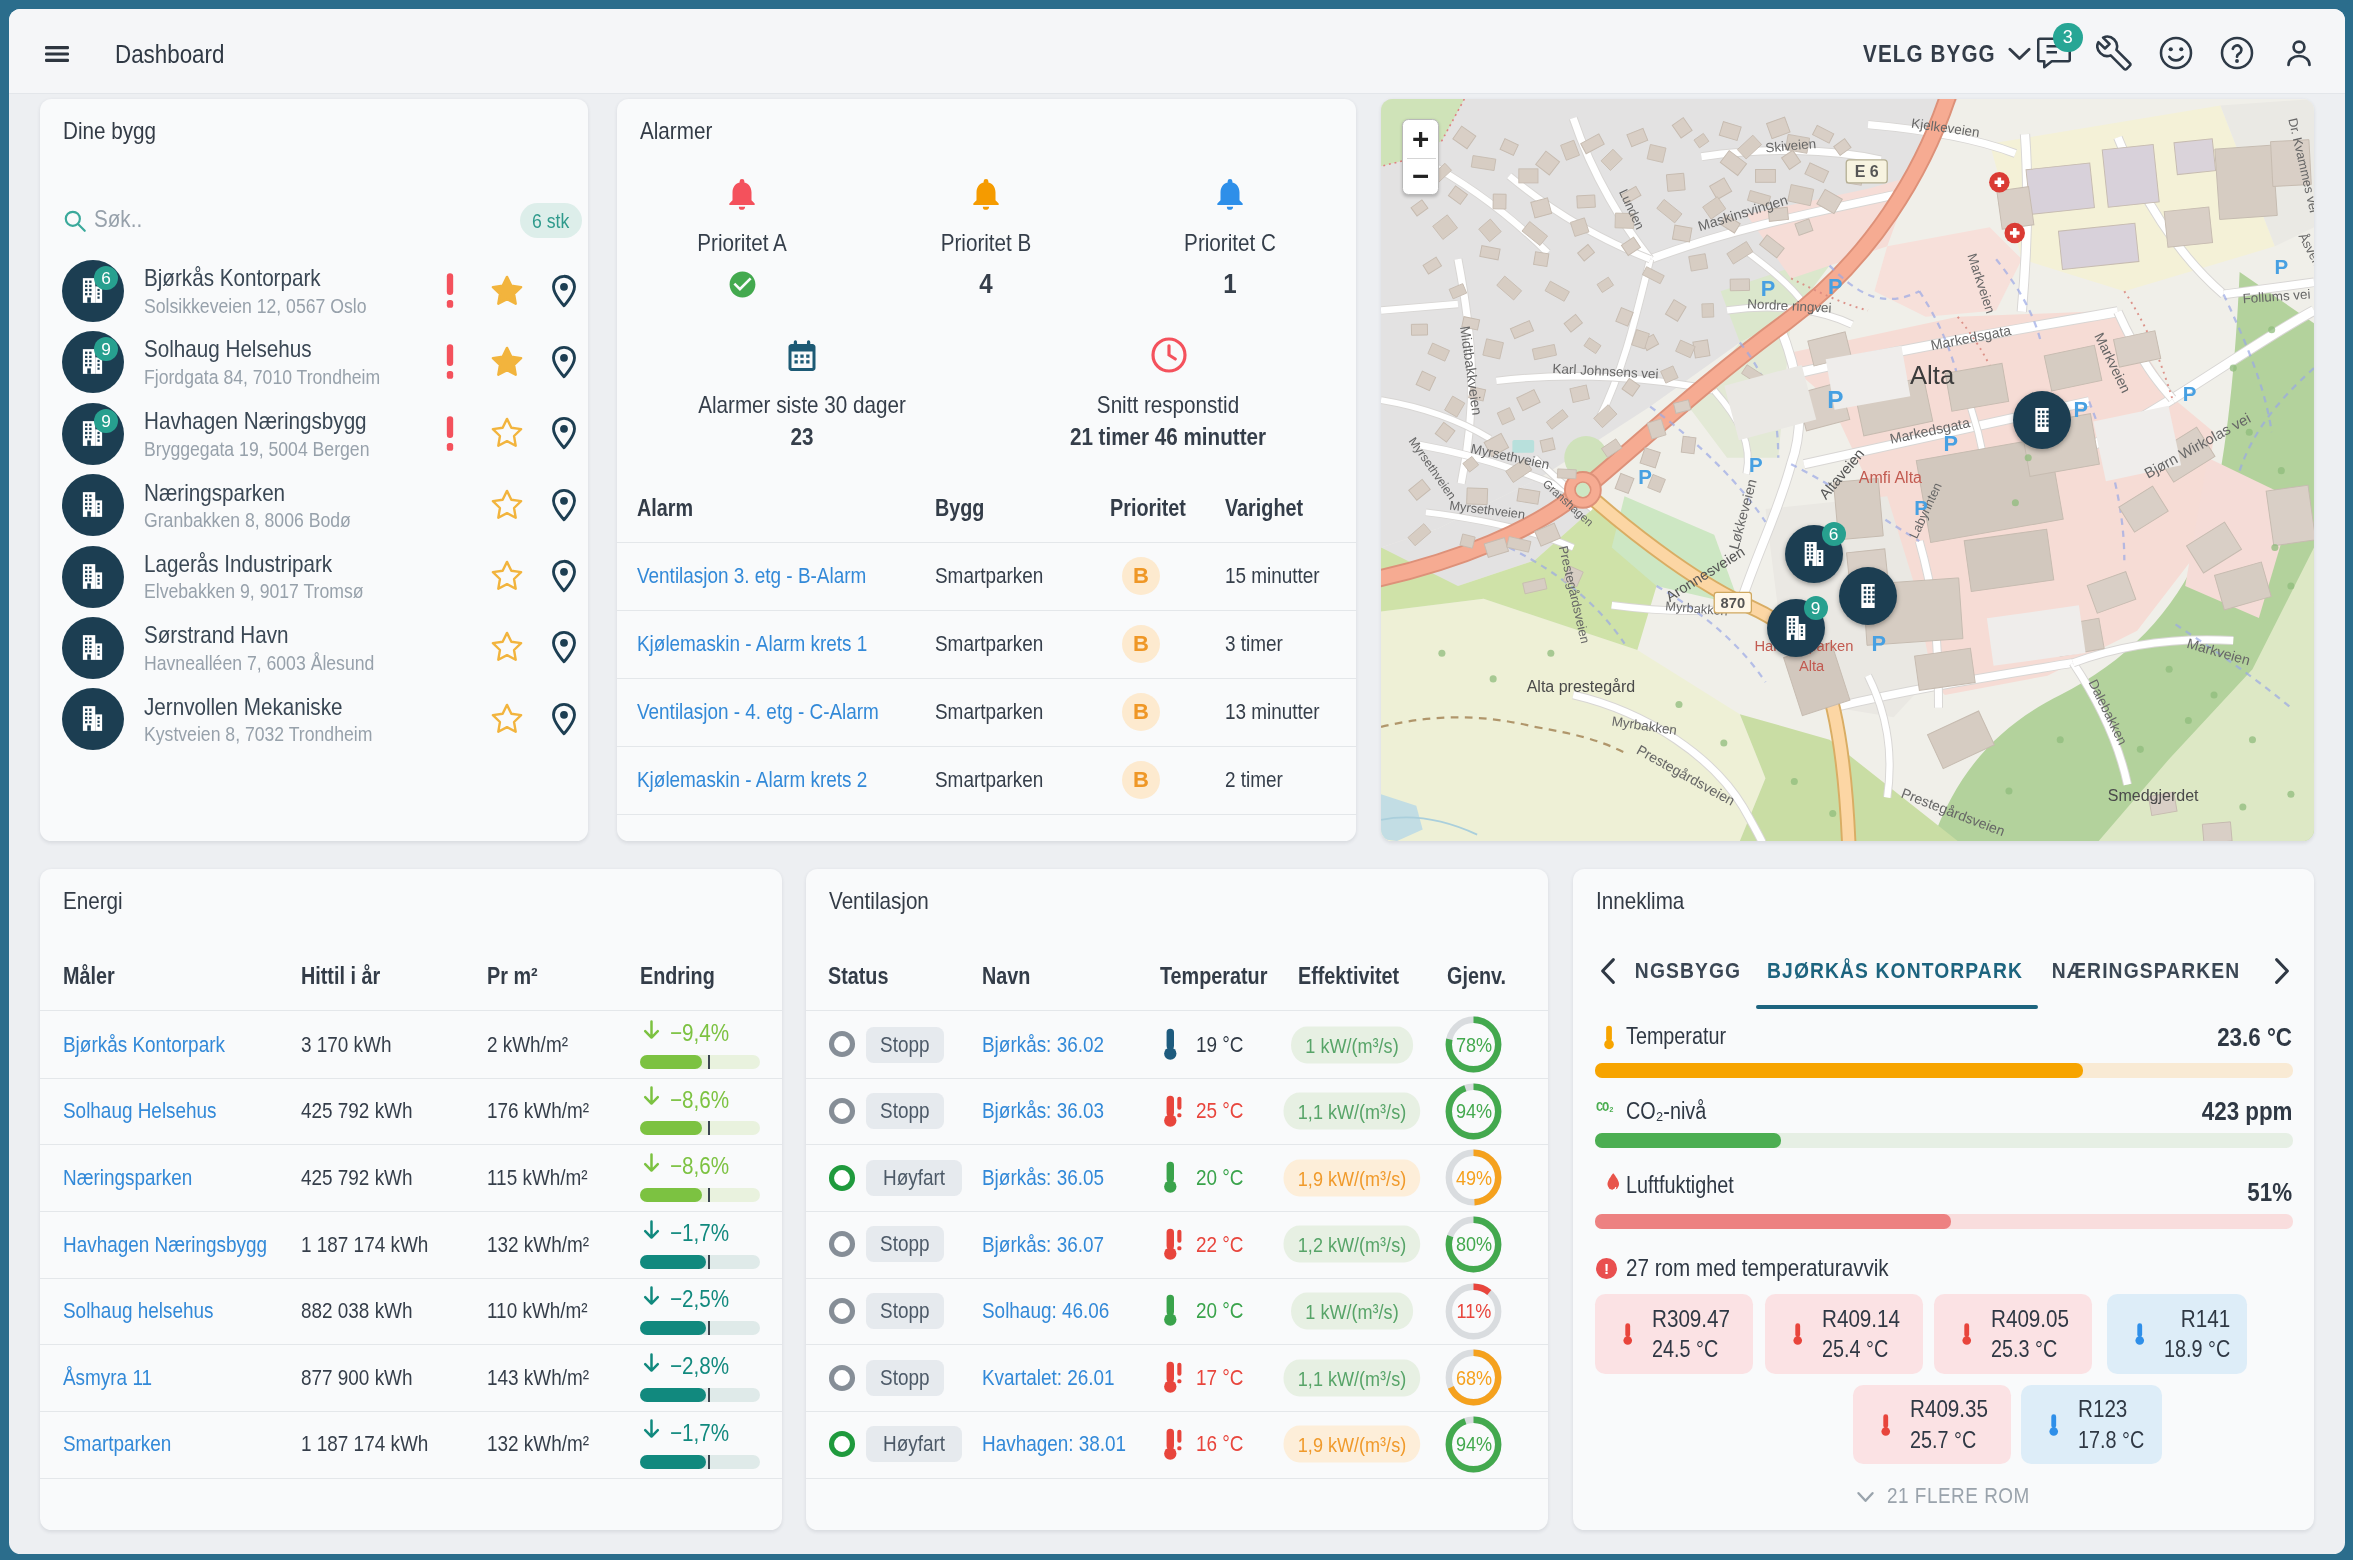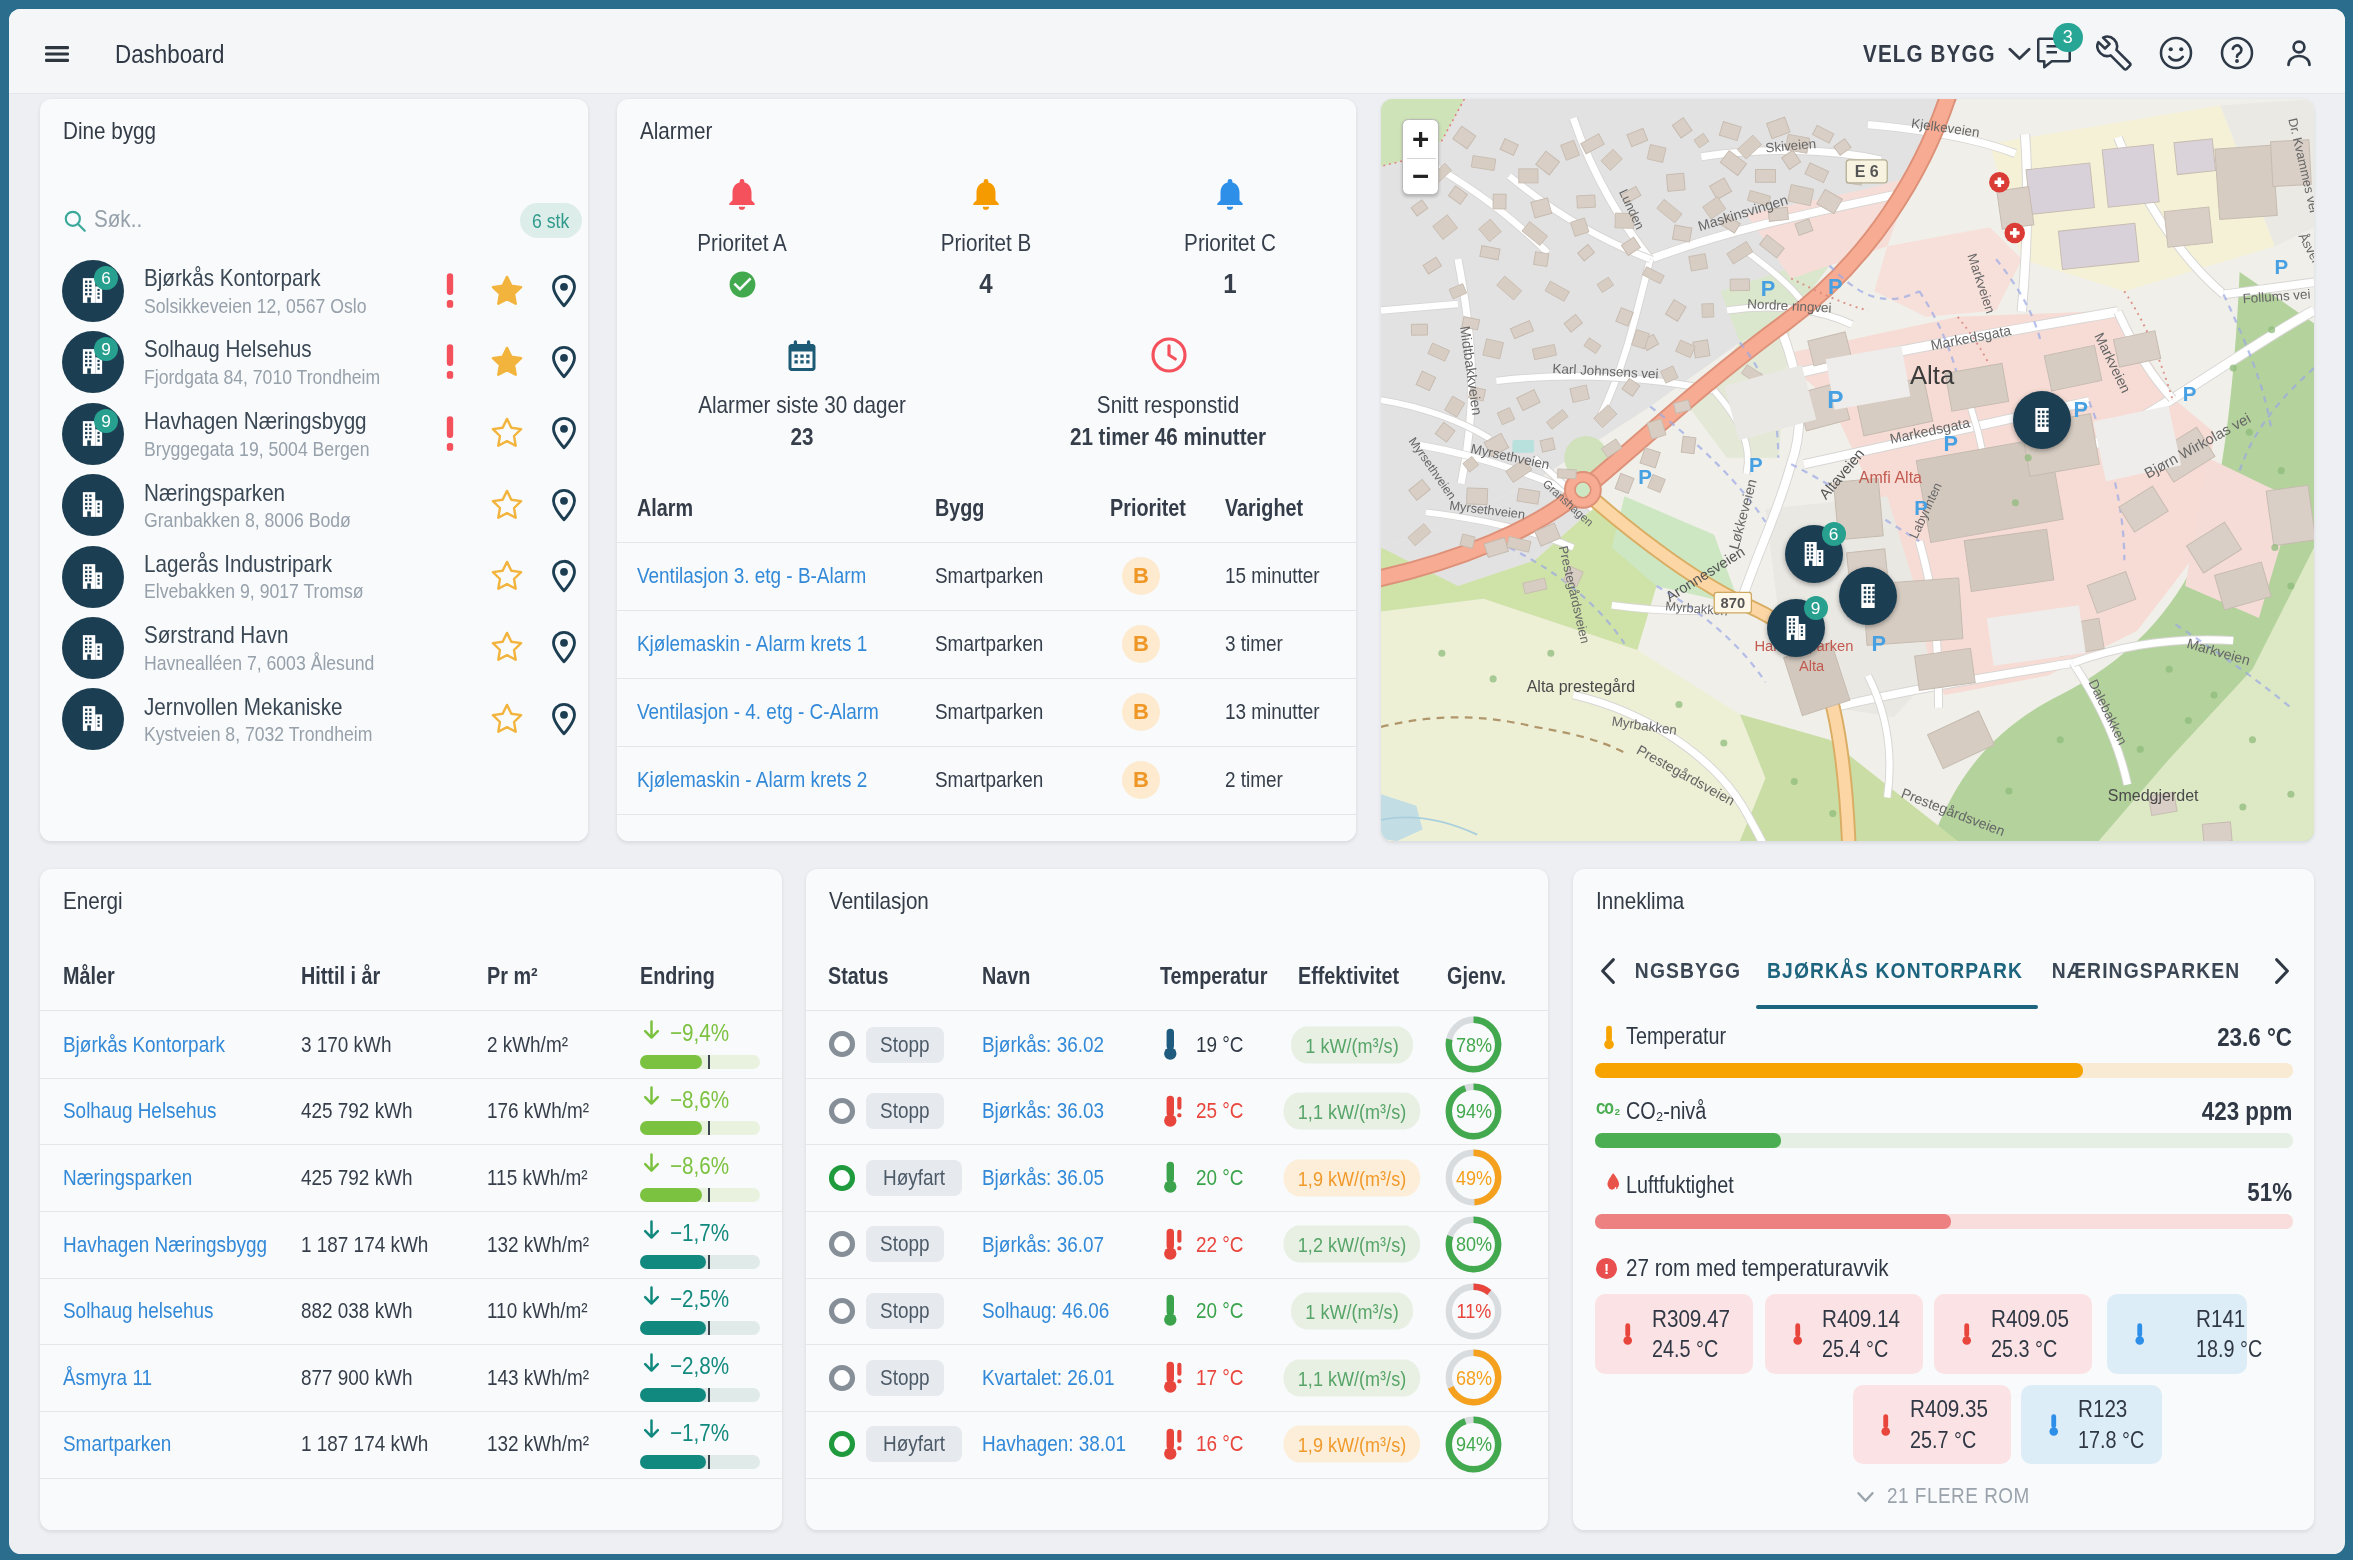--- a/index.html
+++ b/index.html
@@ -1061,21 +1061,21 @@
           <path d="M6 4 24 23 6 42" fill="none" stroke="#2f3844" stroke-width="5" stroke-linecap="round" stroke-linejoin="round"></path>
         </svg>
     <svg class="abs" style="left:28px;top:156px" width="16.7" height="26" viewBox="0 0 26 40">
           <rect x="8" y="1" width="9" height="24" rx="4.5" fill="#f7a400"></rect>
           <circle cx="12.5" cy="30" r="7.5" fill="#f7a400"></circle>
         </svg>
     <div class="abs cx" style="left:53px;top:154px;font-size:23px;color:#2f3844;">Temperatur</div>
     <div class="abs cxr" style="right:22px;top:153px;font-size:26px;font-weight:600;color:#2f3844;">23.6 °C</div>
     <div class="abs" style="left:22px;top:194px;width:698px;height:14.7px;border-radius:7px;background:#f9ead4;"></div>
     <div class="abs" style="left:22px;top:194px;width:488px;height:14.7px;border-radius:7px;background:#f7a400;"></div>
-    <div class="abs" style="left:23px;top:232px;font-size:16px;font-weight:700;color:#4cae52;font-family:'Liberation Mono',monospace;letter-spacing:-1.3px;">CO₂</div>
+    <div class="abs" style="left:23px;top:232px;font-size:12px;font-weight:700;color:#4cae52;font-family:'Liberation Mono',monospace;letter-spacing:-1.3px;">CO₂</div>
     <div class="abs cx" style="left:53px;top:229px;font-size:23px;color:#2f3844;">CO₂-nivå</div>
     <div class="abs cxr" style="right:22px;top:227px;font-size:26px;font-weight:600;color:#2f3844;">423 ppm</div>
     <div class="abs" style="left:22px;top:264px;width:698px;height:14.7px;border-radius:7px;background:#e6efe4;"></div>
     <div class="abs" style="left:22px;top:264px;width:186px;height:14.7px;border-radius:7px;background:#4cae52;"></div>
     <svg class="abs" style="left:29.5px;top:302px" width="20.5" height="24" viewBox="0 0 24 26">
           <path d="M12 1.5S5.2 9.4 5.2 14.2a6.8 6.8 0 0 0 13.6 0C18.8 9.4 12 1.5 12 1.5z" fill="#e8544a"></path>
           <path d="M14.8 18.6a3.4 3.4 0 0 1-2.4 2.6" fill="none" stroke="#fff" stroke-width="1.6" stroke-linecap="round"></path>
         </svg>
     <div class="abs cx" style="left:53px;top:303px;font-size:23px;color:#2f3844;">Luftfuktighet</div>
     <div class="abs cxr" style="right:22px;top:308px;font-size:26px;font-weight:600;color:#2f3844;">51%</div>
@@ -1111,21 +1111,21 @@
           <div style="text-align:left;">
             <div class="cx" style="font-size:24px;font-weight:500;color:#2f3844;">R409.05</div>
             <div class="cx" style="font-size:23px;color:#2f3844;margin-top:3.2px;">25.3 °C</div>
           </div>
         </div>
     <div class="abs" style="left:534px;top:425px;width:140px;height:80px;border-radius:10.3px;background:#ddedf8;display:flex;align-items:center;padding-left:26px;">
           <svg width="14" height="28" viewBox="0 0 26 44" style="margin-right:16.7px;flex:none;">
             <rect x="8" y="2" width="9" height="26" rx="4.5" fill="#2e8fe9"></rect>
             <circle cx="12.5" cy="34" r="8" fill="#2e8fe9"></circle>
           </svg>
-          <div style="text-align:left;margin-left:32px;">
+          <div style="text-align:right;">
             <div class="cx" style="font-size:24px;font-weight:500;color:#2f3844;">R141</div>
             <div class="cx" style="font-size:23px;color:#2f3844;margin-top:3.2px;">18.9 °C</div>
           </div>
         </div>
     <div class="abs" style="left:280px;top:516px;width:158px;height:79px;border-radius:10.3px;background:#fbe2e4;display:flex;align-items:center;padding-left:26px;">
           <svg width="14" height="28" viewBox="0 0 26 44" style="margin-right:16.7px;flex:none;">
             <rect x="8" y="2" width="9" height="26" rx="4.5" fill="#e8453c"></rect>
             <circle cx="12.5" cy="34" r="8" fill="#e8453c"></circle>
           </svg>
           <div style="text-align:left;">

